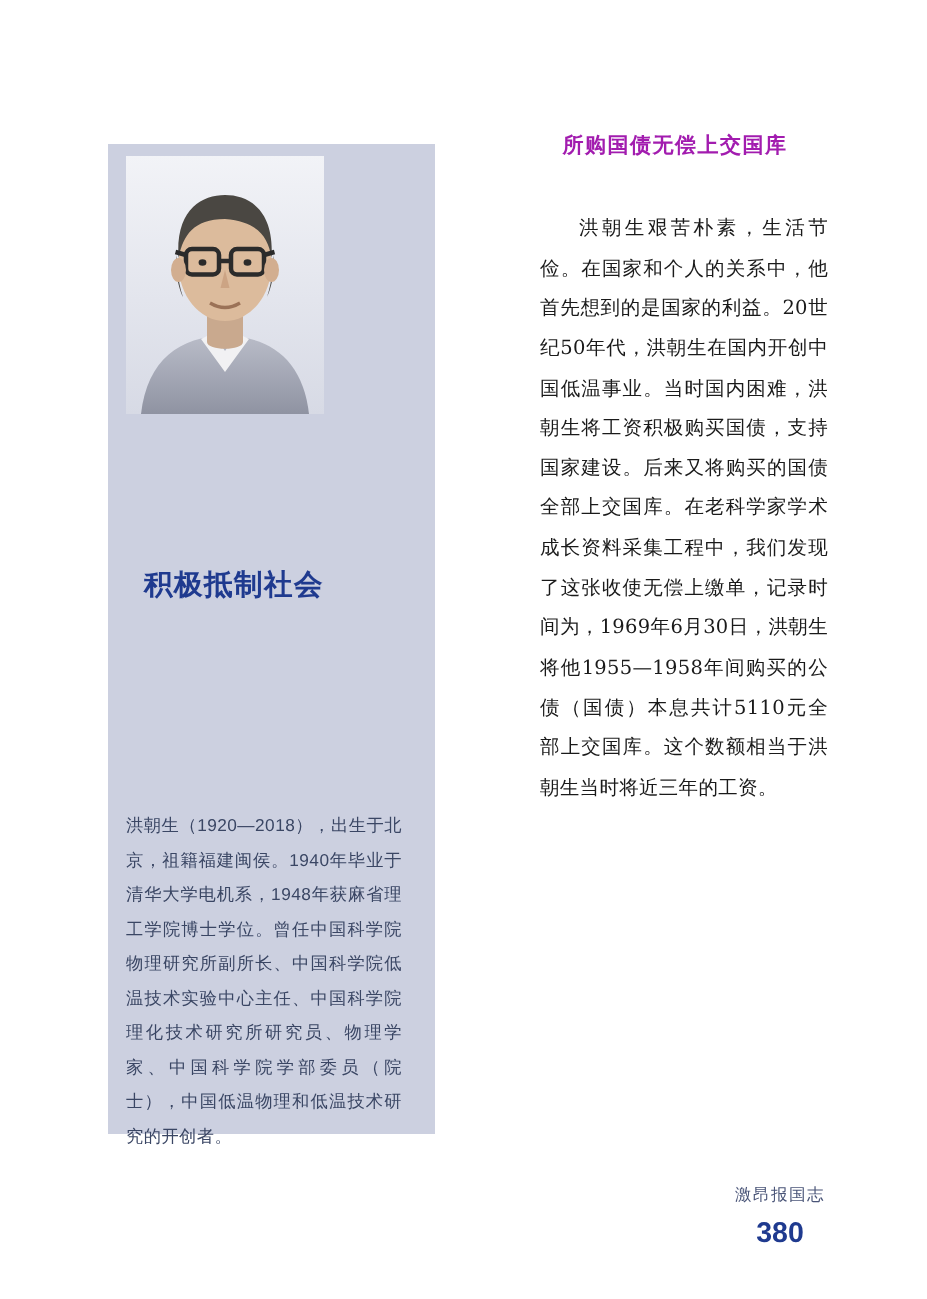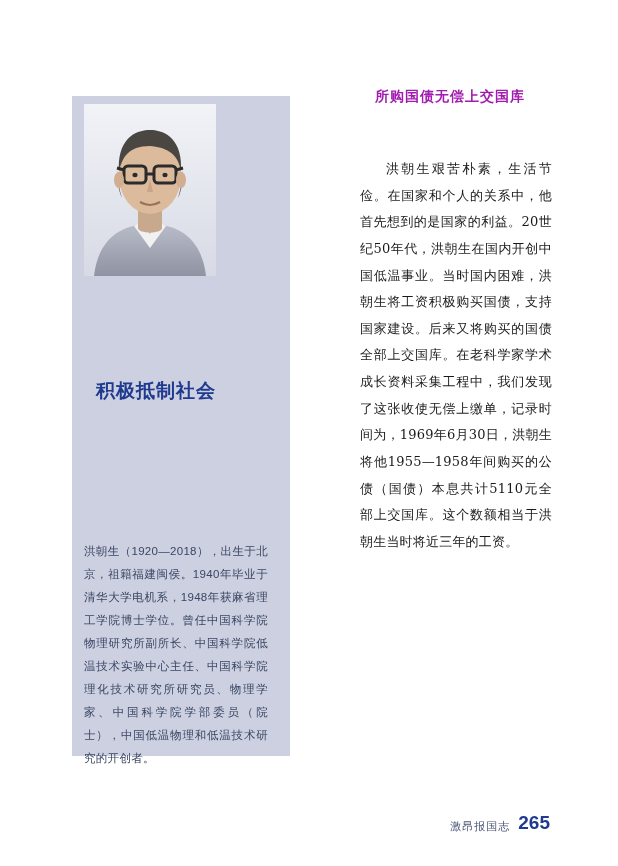--- a/index.html
+++ b/index.html
@@ -104,32 +104,33 @@
     top: 140px;
     width: 192px;
     font-family: "DejaVu Serif", serif;
     font-size: 13px;
     line-height: 2.05;
     color: #1a1a1a;
     text-align: justify;
     letter-spacing: 0.2px;
   }
   .article-body p {
-    margin: 16px 0 0 0;
+    margin: 0 0 0 0;
     text-indent: 2em;
   }
 
   
   .footer {
     position: absolute;
     right: 68px;
     bottom: 32px;
     display: flex;
-    align-items: flex-end;
+    align-items: center;
     gap: 8px;
+    flex-direction: column;
   }
   .footer-label {
     font-family: "DejaVu Serif", serif;
     font-size: 11px;
     color: #4a5578;
     letter-spacing: 1px;
   }
   .folio {
     font-family: "Liberation Sans", sans-serif;
     font-size: 19px;
@@ -197,16 +198,16 @@
   <div class="bio">洪朝生（1920—2018），出生于北京，祖籍福建闽侯。1940年毕业于清华大学电机系，1948年获麻省理工学院博士学位。曾任中国科学院物理研究所副所长、中国科学院低温技术实验中心主任、中国科学院理化技术研究所研究员、物理学家、中国科学院学部委员（院士），中国低温物理和低温技术研究的开创者。</div>
 
   <div class="article-title">所购国债无偿上交国库</div>
 
   <div class="article-body">
     <p>洪朝生艰苦朴素，生活节俭。在国家和个人的关系中，他首先想到的是国家的利益。20世纪50年代，洪朝生在国内开创中国低温事业。当时国内困难，洪朝生将工资积极购买国债，支持国家建设。后来又将购买的国债全部上交国库。在老科学家学术成长资料采集工程中，我们发现了这张收使无偿上缴单，记录时间为，1969年6月30日，洪朝生将他1955—1958年间购买的公债（国债）本息共计5110元全部上交国库。这个数额相当于洪朝生当时将近三年的工资。</p>
   </div>
 
   <div class="footer">
     <span class="footer-label">激昂报国志</span>
-    <span class="folio">265</span>
+    <span class="folio">380</span>
   </div>
 
 </div>
 
 </body></html>

